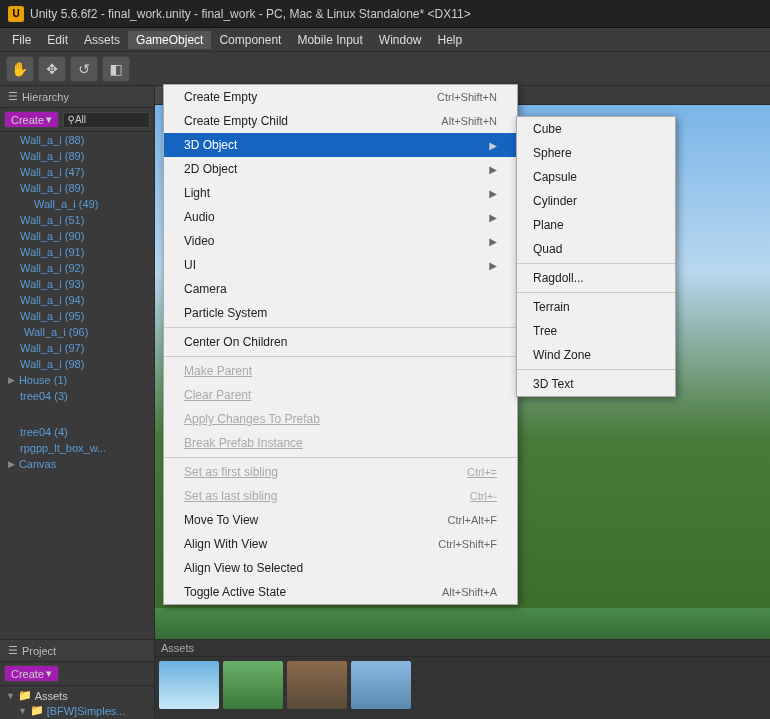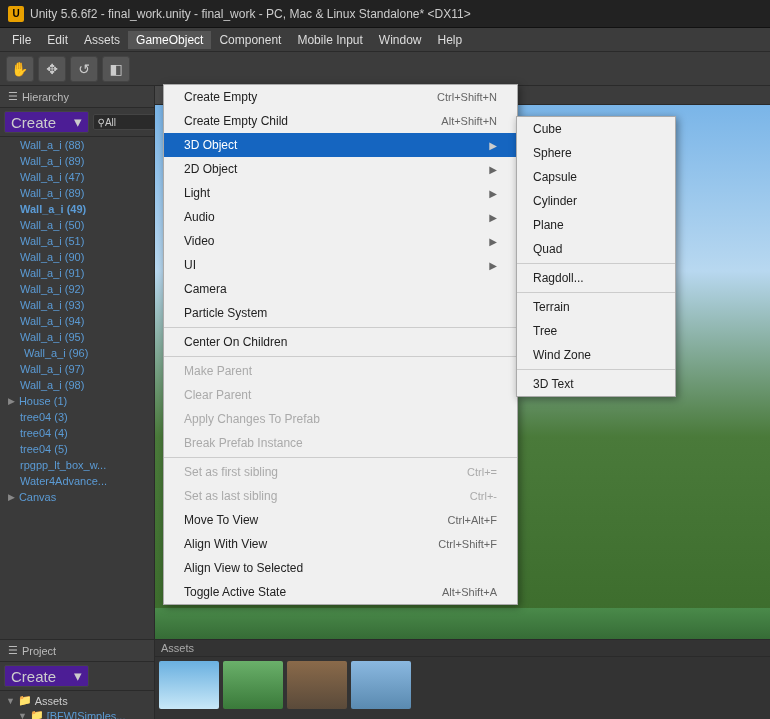--- a/index.html
+++ b/index.html
@@ -102,30 +102,30 @@
       gap: 4px;
     }
     .panel-toolbar {
       display: flex;
       align-items: center;
       padding: 3px 4px;
       border-bottom: 1px solid #2a2a2a;
       gap: 4px;
     }
     .create-btn {
-      background: #4c1d95;
+      background: #a21caf;
       border: 1px solid #444;
       color: #ccc;
-      font-size: 15px;
+      font-size: 11px;
       padding: 1px 6px;
       border-radius: 2px;
       cursor: pointer;
       display: flex;
       align-items: center;
-      gap: 18px;
+      gap: 2px;
     }
     .search-box {
       background: #2a2a2a;
       border: 1px solid #444;
       color: #ccc;
       font-size: 10px;
       padding: 1px 4px;
       border-radius: 2px;
       flex: 1;
       height: 16px;
@@ -236,21 +236,21 @@
       align-items: center;
       justify-content: space-between;
       cursor: pointer;
       color: #222;
       white-space: nowrap;
     }
     .menu-dropdown .item.active {
       background: #1565c0;
       color: #fff;
     }
-    .menu-dropdown .item.disabled { color: #aaa; cursor: default; }
+    .menu-dropdown .item.disabled { color: #aaa; cursor: default; text-decoration: underline; }
     .menu-dropdown .separator {
       height: 1px;
       background: #ccc;
       margin: 2px 0;
     }
     .menu-dropdown .item .shortcut {
       color: #666;
       font-size: 11px;
       margin-left: 24px;
     }
@@ -342,25 +342,22 @@
         </div>
         <div class="hierarchy-item group" style="padding-left: 20px;">
           <span>Wall_a_i (89)</span>
         </div>
         <div class="hierarchy-item group" style="padding-left: 20px;">
           <span>Wall_a_i (47)</span>
         </div>
         <div class="hierarchy-item group" style="padding-left: 20px;">
           <span>Wall_a_i (89)</span>
         </div>
-        <div class="hierarchy-item group" style="padding-left: 20px; font-weight: bold;">
+        <div class="hierarchy-item group" style="padding-left: 34px;">
           <span>Wall_a_i (49)</span>
-        </div>
-        <div class="hierarchy-item group" style="padding-left: 20px;">
-          <span>Wall_a_i (50)</span>
         </div>
         <div class="hierarchy-item group" style="padding-left: 20px;">
           <span>Wall_a_i (51)</span>
         </div>
         <div class="hierarchy-item group" style="padding-left: 20px;">
           <span>Wall_a_i (90)</span>
         </div>
         <div class="hierarchy-item group" style="padding-left: 20px;">
           <span>Wall_a_i (91)</span>
         </div>
@@ -385,31 +382,25 @@
         <div class="hierarchy-item group" style="padding-left: 20px;">
           <span>Wall_a_i (98)</span>
         </div>
         <div class="hierarchy-item group" style="padding-left: 8px;">
           <span class="triangle">▶</span>
           <span>House (1)</span>
         </div>
         <div class="hierarchy-item group" style="padding-left: 20px;">
           <span>tree04 (3)</span>
         </div>
-        <div class="hierarchy-item group" style="padding-left: 20px;">
+        <div class="hierarchy-item group" style="padding-left: 20px; margin-top: 20px;">
           <span>tree04 (4)</span>
-        </div>
-        <div class="hierarchy-item group" style="padding-left: 20px;">
-          <span>tree04 (5)</span>
         </div>
         <div class="hierarchy-item group" style="padding-left: 20px; text-align: center;">
           <span>rpgpp_lt_box_w...</span>
-        </div>
-        <div class="hierarchy-item group" style="padding-left: 20px;">
-          <span>Water4Advance...</span>
         </div>
         <div class="hierarchy-item group" style="padding-left: 8px;">
           <span class="triangle">▶</span>
           <span>Canvas</span>
         </div>
       </div>
   </div>
 
   <div id="game-view">
     <div class="game-view-tabs">

